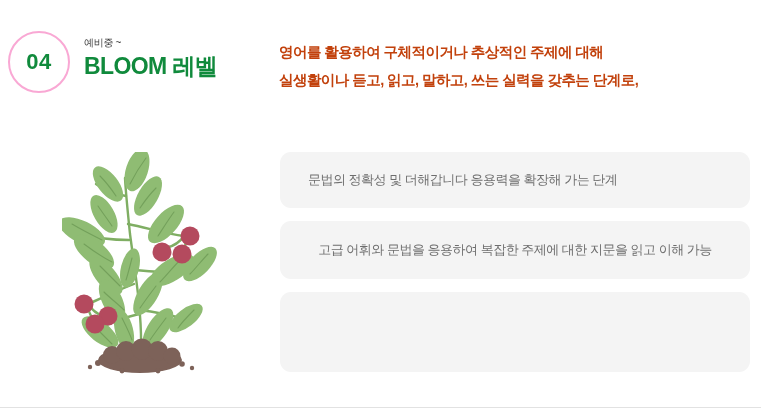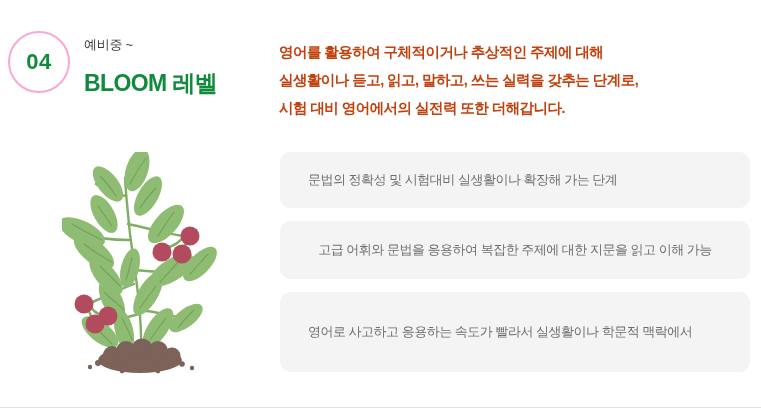--- a/index.html
+++ b/index.html
@@ -48,28 +48,28 @@
     letter-spacing: 0.5px;
     line-height: 1;
   }
 
   .title-block {
     position: absolute;
     left: 84px;
     top: 36px;
   }
   .eyebrow {
-    font-size: 13px;
+    font-size: 10px;
     color: #3b3b3b;
     font-weight: normal;
     line-height: 1.4;
     letter-spacing: -0.3px;
   }
   .main-title {
-    margin-top: 16px;
+    margin-top: 3px;
     font-size: 23px;
     font-weight: bold;
     color: #108a3c;
     letter-spacing: -0.6px;
     line-height: 1.15;
     white-space: nowrap;
   }
 
   .lead {
     position: absolute;
@@ -146,21 +146,20 @@
     </div>
 
     <div class="title-block">
       <div class="eyebrow">예비중 ~</div>
       <div class="main-title">BLOOM 레벨</div>
     </div>
 
     <div class="lead">
       <div class="lead-line">영어를 활용하여 구체적이거나 추상적인 주제에 대해</div>
       <div class="lead-line">실생활이나 듣고, 읽고, 말하고, 쓰는 실력을 갖추는 단계로,</div>
-      <div class="lead-line">시험 대비 영어에서의 실전력 또한 더해갑니다.</div>
     </div>
 
   </div>
 
   <div class="plant-wrap">
     <svg viewBox="0 0 212 228" xmlns="http://www.w3.org/2000/svg">
 
       <g fill="none" stroke="#7fae63" stroke-width="2.4" stroke-linecap="round">
 
         <path d="M79 198 C 80 160, 73 120, 68 82 C 66 62, 64 44, 63 26"></path>
@@ -252,28 +251,27 @@
         <circle cx="60" cy="219" r="2.4"></circle>
         <circle cx="96" cy="219" r="2.4"></circle>
       </g>
 
     </svg>
   </div>
 
   <div class="cards">
 
     <div class="card card-1">
-      <div class="card-line">문법의 정확성 및 시험대비 실생활이나 확장해 가는 단계</div>
+      <div class="card-line">문법의 정확성 및 더해갑니다 응용력을 확장해 가는 단계</div>
     </div>
 
     <div class="card card-2">
       <div class="card-line">고급 어휘와 문법을 응용하여 복잡한 주제에 대한 지문을 읽고 이해 가능</div>
     </div>
 
     <div class="card card-3">
-      <div class="card-line">영어로 사고하고 응용하는 속도가 빨라서 실생활이나 학문적 맥락에서</div>
     </div>
 
   </div>
 
   <div class="divider"></div>
 
 </div>
 
 </body></html>

